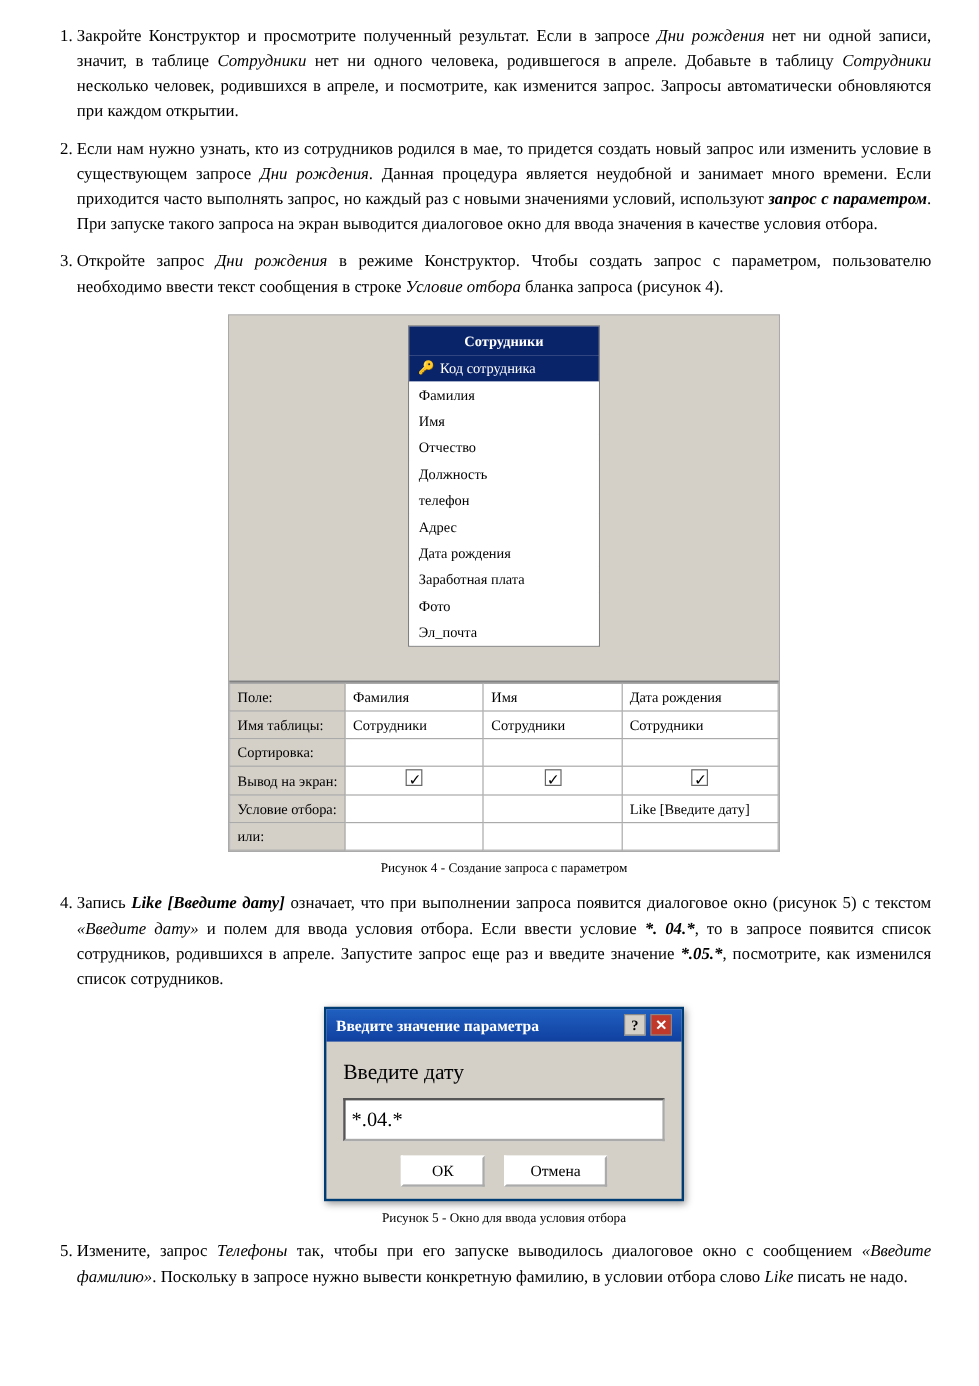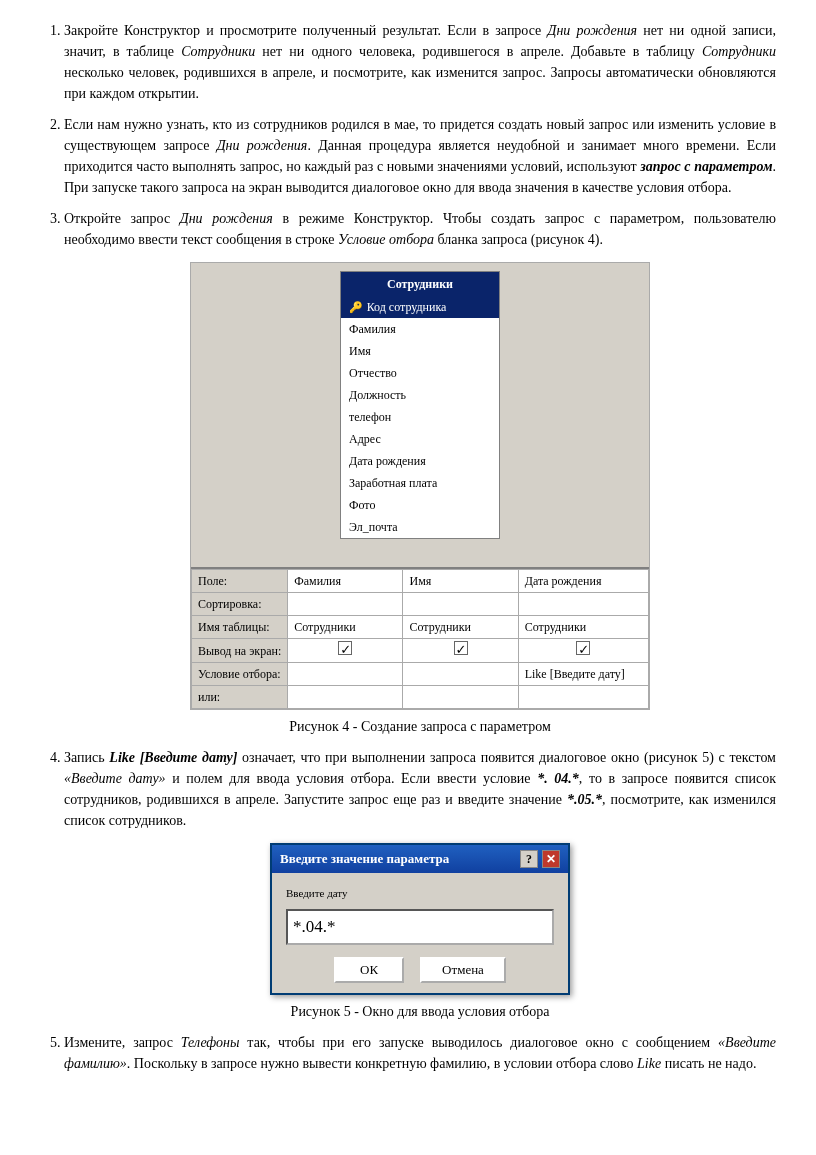--- a/index.html
+++ b/index.html
@@ -26,21 +26,21 @@
     .bold-italic { font-weight: bold; font-style: italic; }
 
     
     .figure-container {
       display: flex;
       flex-direction: column;
       align-items: center;
       margin: 12px 0 6px 0;
     }
     .figure-caption {
-      font-size: 14px;
+      font-size: 11px;
       text-align: right;
       margin-top: 6px;
       font-style: normal;
     }
 
     
     .query-designer {
       border: 1px solid #aaa;
       background: #d4d0c8;
       width: 460px;
@@ -173,21 +173,21 @@
       height: 18px;
       display: flex;
       align-items: center;
       justify-content: center;
       border: 1px solid #888;
     }
     .dialog-body {
       padding: 12px 14px 10px 14px;
     }
     .dialog-prompt {
-      font-size: 11px;
+      font-size: 18px;
       margin-bottom: 8px;
     }
     .dialog-input {
       width: 100%;
       border: 2px inset #aaa;
       background: #fff;
       font-size: 17px;
       padding: 3px 5px;
       margin-bottom: 12px;
       font-family: Liberation Serif, serif;
@@ -259,30 +259,30 @@
         <div class="qd-bottom">
           <table class="qd-grid">
             <tbody>
               <tr>
                 <td class="row-label">Поле:</td>
                 <td class="row-value">Фамилия</td>
                 <td class="row-value">Имя</td>
                 <td class="row-value">Дата рождения</td>
               </tr>
               <tr>
-                <td class="row-label">Сортировка:</td>
-                <td class="row-value"></td>
-                <td class="row-value"></td>
-                <td class="row-value"></td>
-              </tr>
-              <tr>
                 <td class="row-label">Имя таблицы:</td>
                 <td class="row-value">Сотрудники</td>
                 <td class="row-value">Сотрудники</td>
                 <td class="row-value">Сотрудники</td>
+              </tr>
+              <tr>
+                <td class="row-label">Сортировка:</td>
+                <td class="row-value"></td>
+                <td class="row-value"></td>
+                <td class="row-value"></td>
               </tr>
               <tr>
                 <td class="row-label">Вывод на экран:</td>
                 <td class="row-value checkbox-cell"><span class="checkbox-img"></span></td>
                 <td class="row-value checkbox-cell"><span class="checkbox-img"></span></td>
                 <td class="row-value checkbox-cell"><span class="checkbox-img"></span></td>
               </tr>
               <tr>
                 <td class="row-label">Условие отбора:</td>
                 <td class="row-value"></td>

